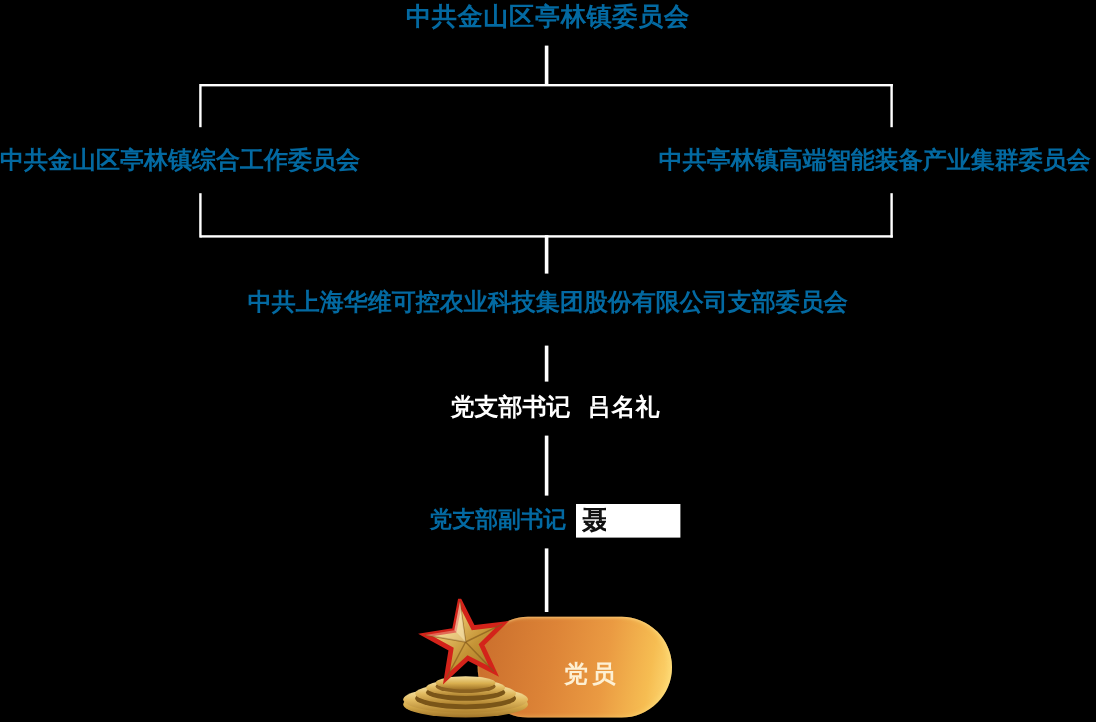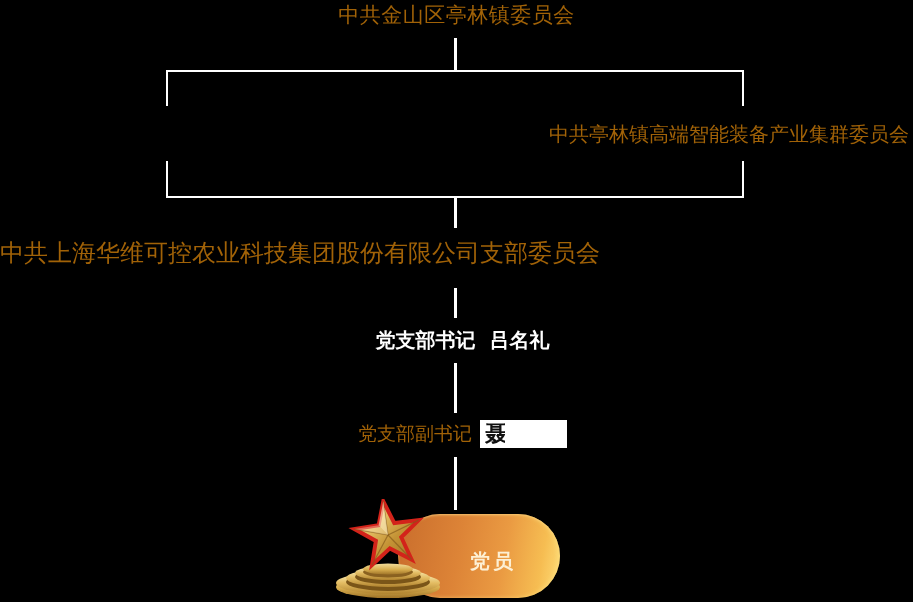--- a/index.html
+++ b/index.html
@@ -8,34 +8,34 @@
     position: relative;
     width: 913px;
     height: 602px;
     background: #000000;
     overflow: hidden;
     font-family: "Liberation Sans", "DejaVu Sans", sans-serif;
     color: #ffffff;
   }
   .node-label {
     position: absolute;
-    color: #a16207;
-    font-weight: normal;
+    color: #0369a1;
+    font-weight: bold;
     white-space: nowrap;
   }
   .title {
     left: 0; right: 0; top: 3px;
     text-align: center;
     font-size: 21px;
     line-height: 24px;
     letter-spacing: 0.5px;
   }
   .branch-left { left: 0px; top: 123px; font-size: 20px; line-height: 23px; }
   .branch-right { right: 4px; top: 123px; font-size: 20px; line-height: 23px; }
-  .company { left: 0; right: 0; top: 240px; font-size: 24px; line-height: 25px; }
+  .company { left: 0; right: 0; top: 240px; text-align: center; font-size: 20px; line-height: 25px; }
   .secretary-row {
     position: absolute;
     left: 12px; right: 0; top: 329px;
     display: flex;
     justify-content: center;
     gap: 14px;
     font-weight: bold;
     font-size: 20px;
     line-height: 23px;
     white-space: nowrap;
@@ -106,20 +106,21 @@
   <div class="line" style="left:166px; top:70px; width:2px; height:36px;"></div>
   <div class="line" style="left:742px; top:70px; width:2px; height:36px;"></div>
   <div class="line" style="left:166px; top:161px; width:2px; height:37px;"></div>
   <div class="line" style="left:742px; top:161px; width:2px; height:37px;"></div>
   <div class="line" style="left:167px; top:196px; width:577px; height:2px;"></div>
   <div class="line" style="left:454px; top:196px; width:3px; height:32px;"></div>
   <div class="line" style="left:454px; top:288px; width:3px; height:30px;"></div>
   <div class="line" style="left:454px; top:363px; width:3px; height:50px;"></div>
   <div class="line" style="left:454px; top:457px; width:3px; height:53px;"></div>
 
+  <div class="node-label branch-left">中共金山区亭林镇综合工作委员会</div>
   <div class="node-label branch-right">中共亭林镇高端智能装备产业集群委员会</div>
 
   <div class="node-label company">中共上海华维可控农业科技集团股份有限公司支部委员会</div>
 
   <div class="secretary-row">
     <span>党支部书记</span>
     <span>吕名礼</span>
   </div>
 
   <div class="node-label deputy-title">党支部副书记</div>

